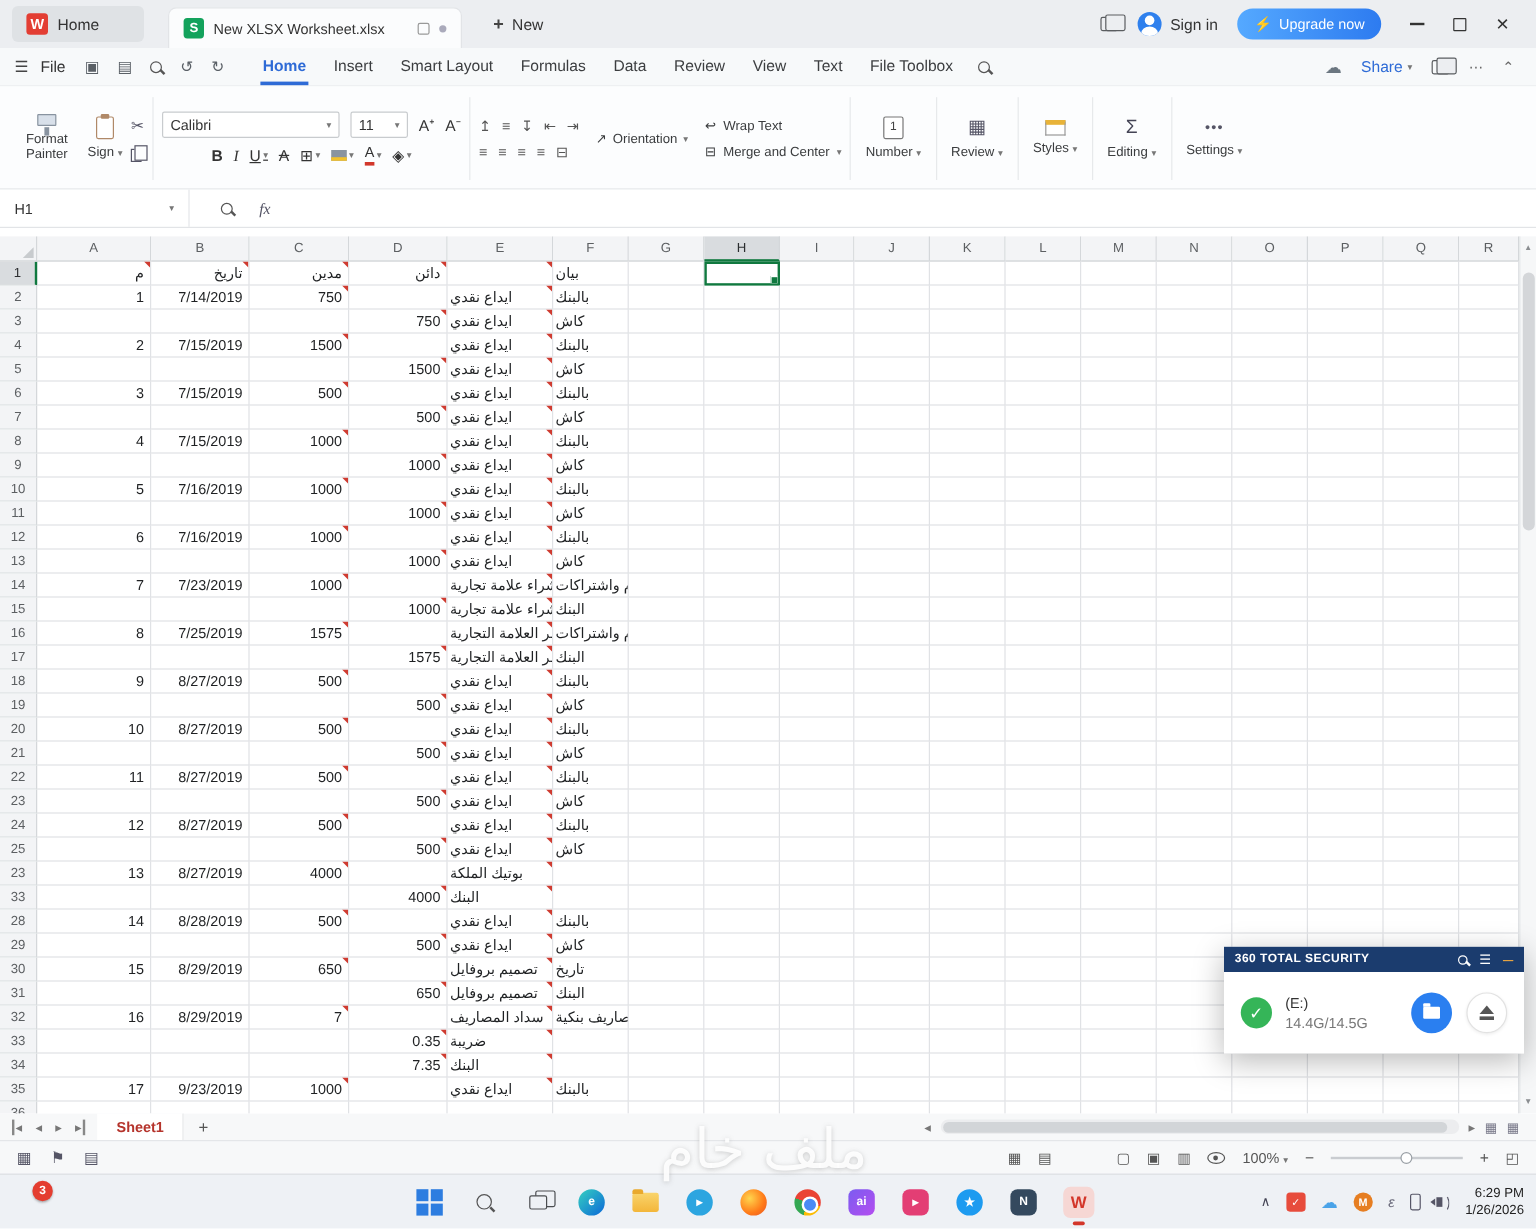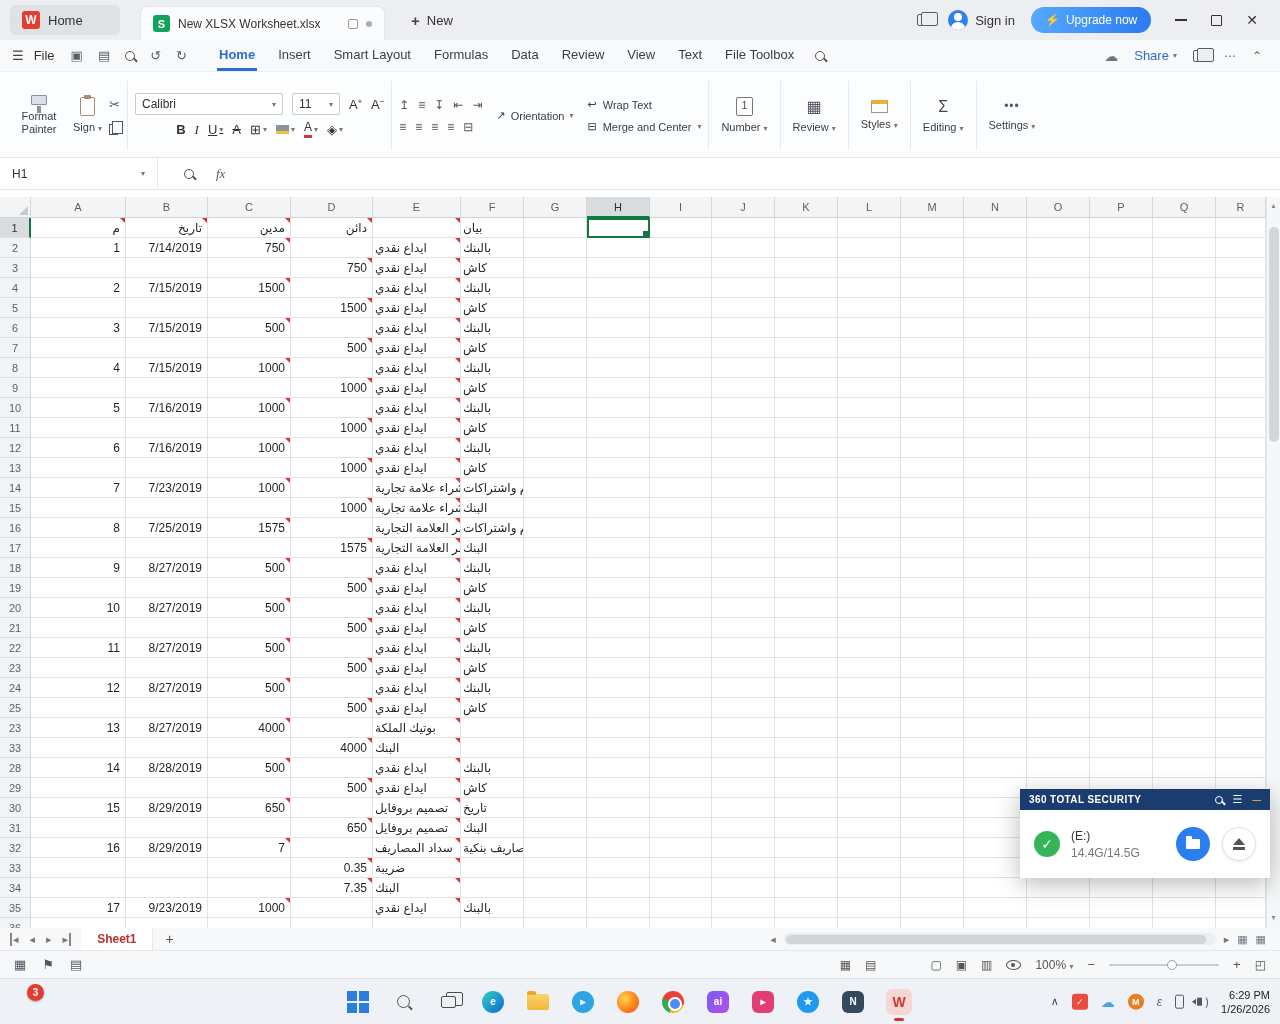--- a/index.html
+++ b/index.html
@@ -1307,13 +1307,14 @@
         <span class="ejectbtn">
             <span class="ej">
               <i></i>
               <b></b>
             </span>
           </span>
       </div>
     </div>
   </div>
 
+  <div class="watermark">ملف خام</div>
 </div>
 
 </body></html>

